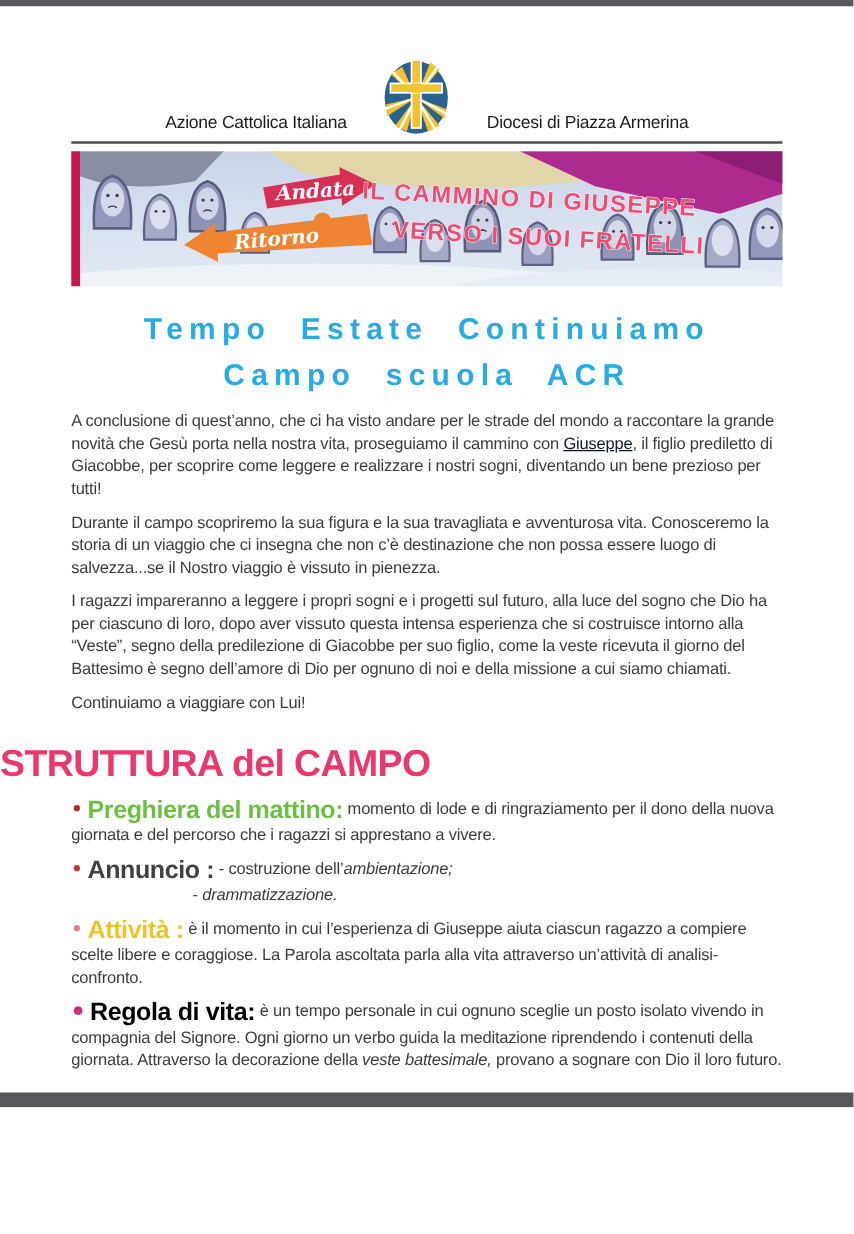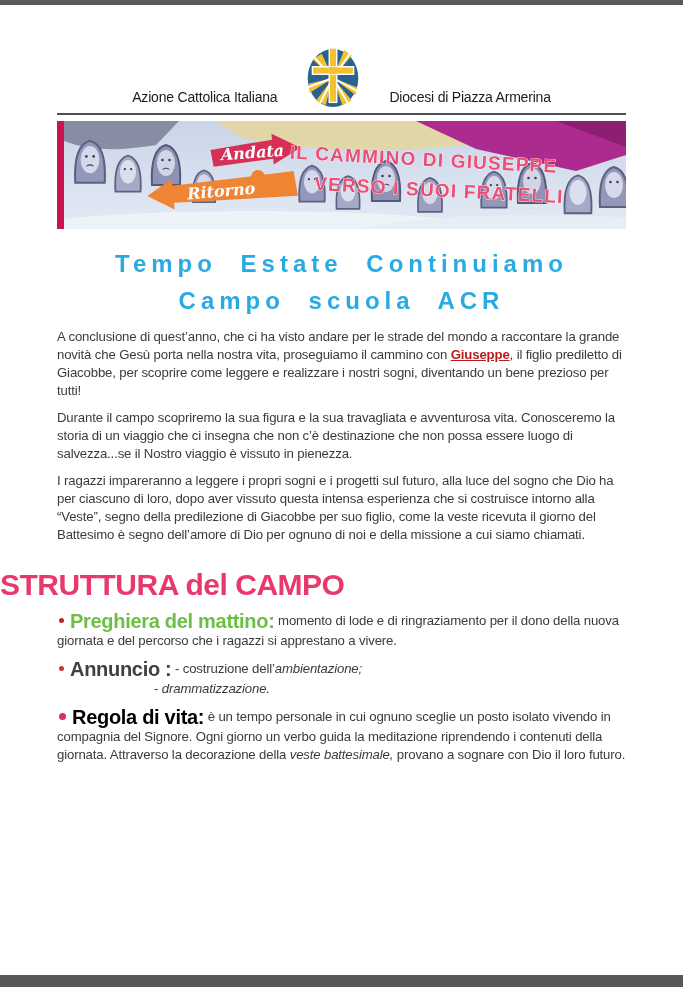--- a/index.html
+++ b/index.html
@@ -1,18 +1,18 @@
 <!DOCTYPE html>
 <html><head>
 <meta charset="utf-8">
 <style>
   html,body{margin:0;padding:0;background:#ffffff;}
   .page{
     position:relative;
-    width:683px;height:987px;
+    width:683px;height:886px;
     background:#ffffff;
     overflow:hidden;
     font-family:"Liberation Sans", sans-serif;
     color:#3b3b3b;
   }
   .edge-bar{position:absolute;left:0;width:683px;background:#58595b;}
   .edge-bar.top{top:0;height:5px;}
   .edge-bar.bottom{bottom:0;height:12px;}
 
   
@@ -38,21 +38,21 @@
   .main-title{
     margin-top:16px;text-align:center;
     color:#29abe2;font-weight:bold;font-size:24px;
     letter-spacing:5px;word-spacing:12px;line-height:1.55;
   }
 
   
   .content{margin:0 57px;}
   .content p{margin:9px 0;font-size:13.2px;line-height:18px;letter-spacing:-0.15px;}
   .content p.first{margin-top:12px;}
-  .giuseppe-link{font-weight:bold;text-decoration:underline;color:#b91c1c;cursor:pointer;}
+  .giuseppe-link{font-weight:normal;text-decoration:underline;color:#0f172a;cursor:pointer;}
 
   .section-heading{
     margin-top:24px;text-align:left;
     color:#e8386c;font-weight:bold;font-size:30px;letter-spacing:-0.5px;
   }
   .section-intro{margin-top:20px !important;}
 
   
   .item{margin:8px 0 4px 0;font-size:13.2px;line-height:18px;letter-spacing:-0.15px;}
   .dot{display:inline-block;width:5px;height:5px;border-radius:50%;margin:0 6px 2px 2px;vertical-align:middle;}
@@ -224,39 +224,43 @@
 
   <div class="main-title">
     <div>Tempo Estate Continuiamo</div>
     <div>Campo scuola ACR</div>
   </div>
 
   <div class="content">
     <p><span>A conclusione di quest’anno, che ci ha visto andare per le strade del mondo a raccontare la grande novità che Gesù porta nella nostra vita, proseguiamo il cammino con </span><span class="giuseppe-link">Giuseppe</span><span>, il figlio prediletto di Giacobbe, per scoprire come leggere e realizzare i nostri sogni, diventando un bene prezioso per tutti!</span></p>
     <p>Durante il campo scopriremo la sua figura e la sua travagliata e avventurosa vita. Conosceremo la storia di un viaggio che ci insegna che non c’è destinazione che non possa essere luogo di salvezza...se il Nostro viaggio è vissuto in pienezza.</p>
     <p>I ragazzi impareranno a leggere i propri sogni e i progetti sul futuro, alla luce del sogno che Dio ha per ciascuno di loro, dopo aver vissuto questa intensa esperienza che si costruisce intorno alla “Veste”, segno della predilezione di Giacobbe per suo figlio, come la veste ricevuta il giorno del Battesimo è segno dell’amore di Dio per ognuno di noi e della missione a cui siamo chiamati.</p>
+    <p>Continuiamo a viaggiare con Lui!</p>
   </div>
 
   <div class="section-heading">STRUTTURA del CAMPO</div>
 
   <div class="content">
 
     <div class="item">
       <span class="dot d-red"></span><span class="label c-green">Preghiera del mattino:</span><span> momento di lode e di ringraziamento per il dono della nuova giornata e del percorso che i ragazzi si apprestano a vivere.</span>
     </div>
 
     <div class="item">
       <div>
         <span class="dot d-red2"></span><span class="label c-orangered">Annuncio :</span><span> - costruzione dell’</span><i>ambientazione;</i>
       </div>
       <div class="sub-indent">
         <span>- </span><i>drammatizzazione.</i>
       </div>
     </div>
 
+    <div class="item">
+      <span class="dot d-pink"></span><span class="label c-gold">Attività :</span><span> è il momento in cui l’esperienza di Giuseppe aiuta ciascun ragazzo a compiere scelte libere e coraggiose. La Parola ascoltata parla alla vita attraverso un’attività di analisi-confronto.</span>
+    </div>
 
     <div class="item">
       <span class="dot big d-magenta"></span><span class="label c-magenta">Regola di vita:</span><span> è un tempo personale in cui ognuno sceglie un posto isolato vivendo in compagnia del Signore. Ogni giorno un verbo guida la meditazione riprendendo i contenuti della giornata. Attraverso la decorazione della </span><i>veste battesimale,</i><span> provano a sognare con Dio il loro futuro.</span>
     </div>
   </div>
 
   <div class="edge-bar bottom"></div>
 </div>
 
 </body></html>

